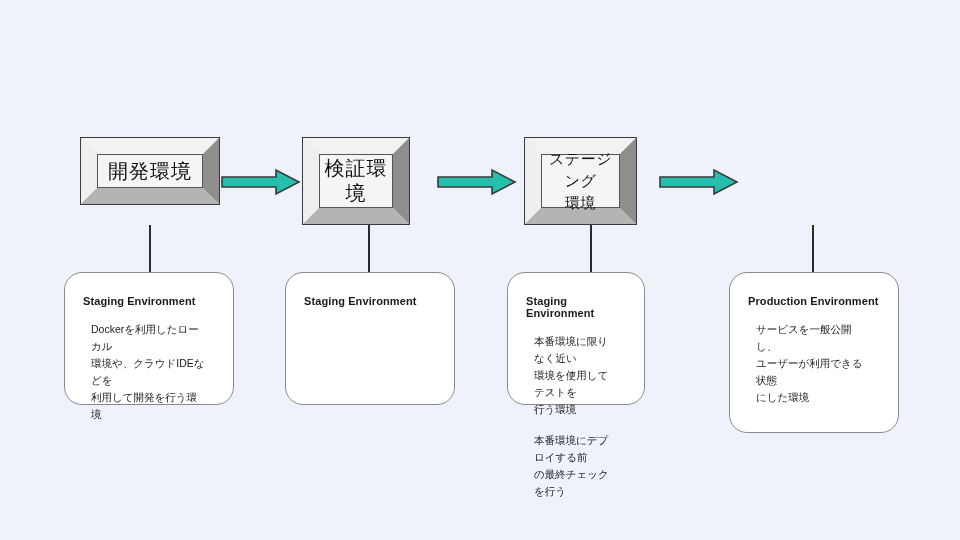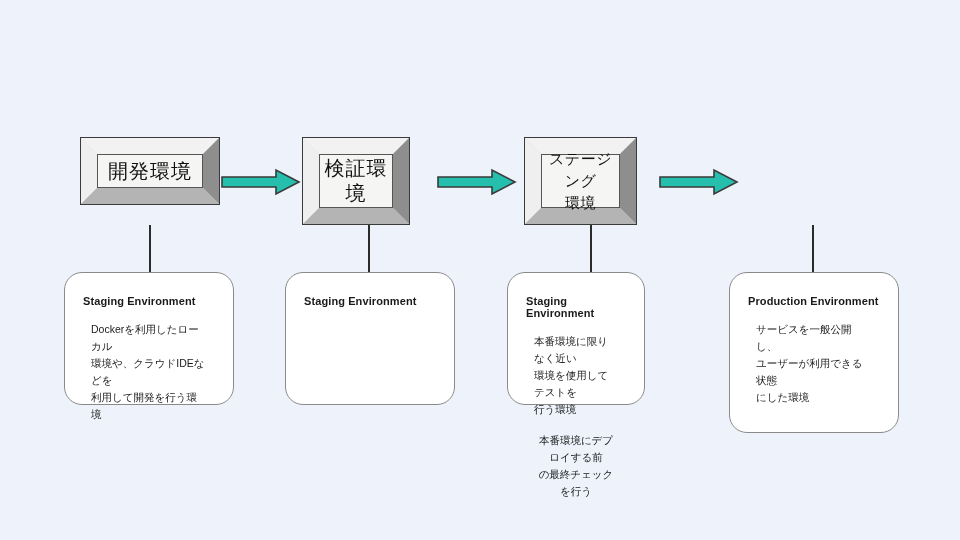--- a/index.html
+++ b/index.html
@@ -117,21 +117,20 @@
   }
   .card-para {
     font-size: 10.5px;
     color: #1a1a1a;
     line-height: 1.62;
     margin: 8px;
     white-space: pre-line;
   }
   .card-para + .card-para {
     margin-top: 14px;
-    text-align: center;
   }
 </style>
 </head>
 <body>
 
 <div id="canvas">
 
   <div class="stage-box" style="left:80px; top:137px; width:140px; height:68px;">
     <div class="bevel-top">
         <div class="bevel-speckle"></div>

